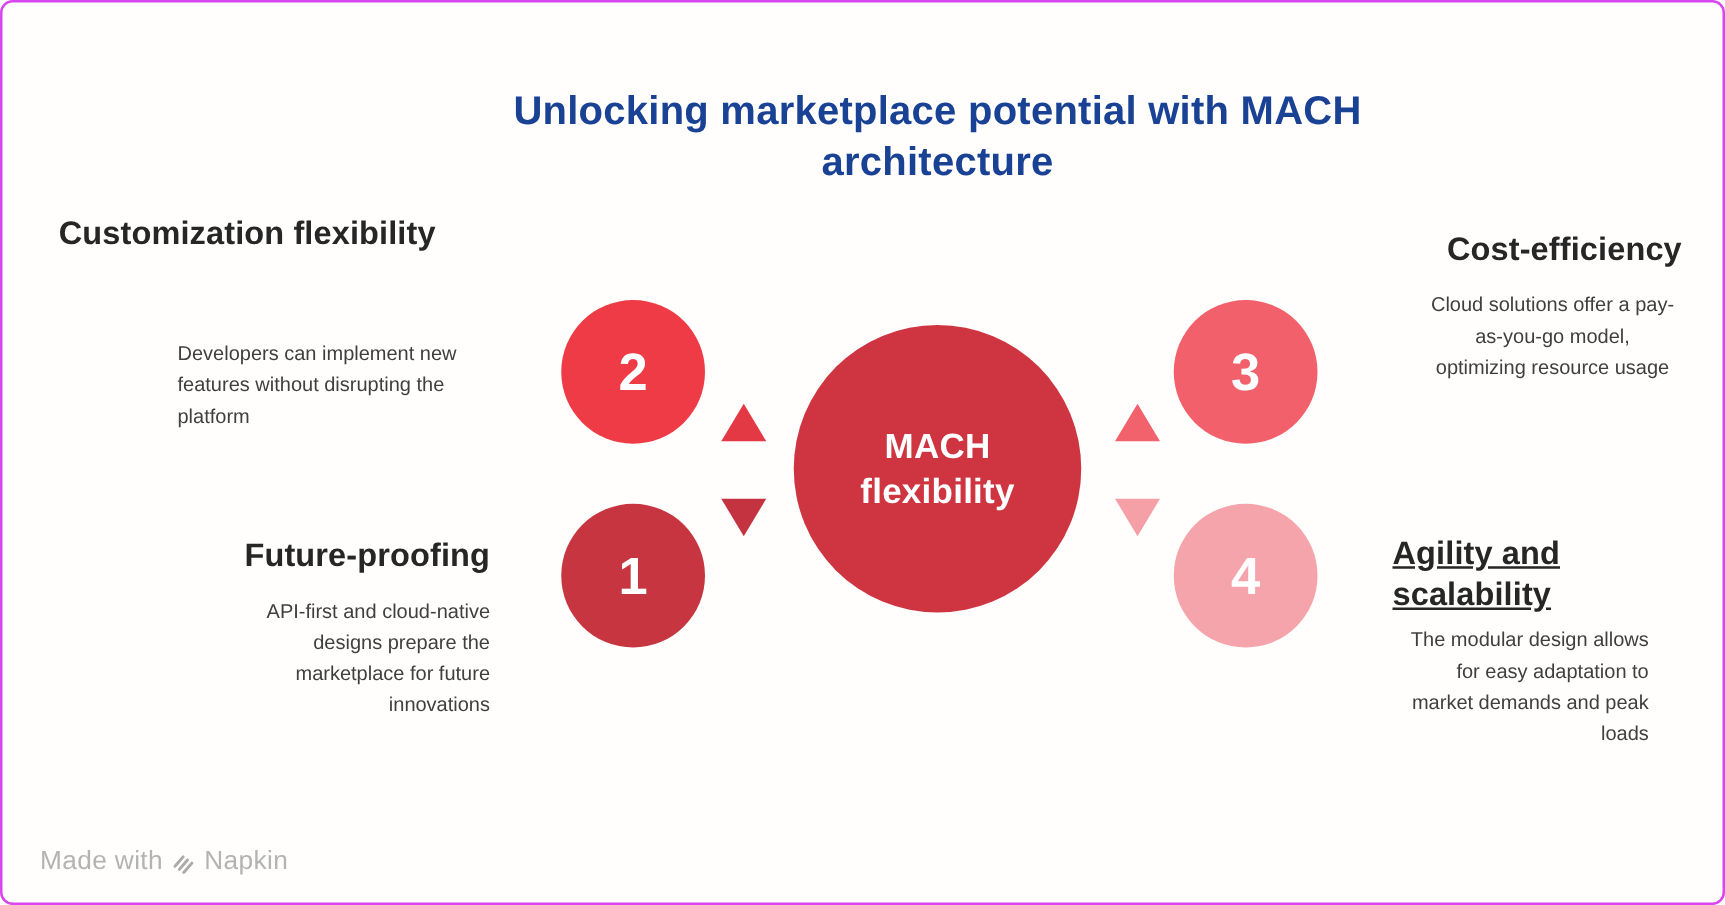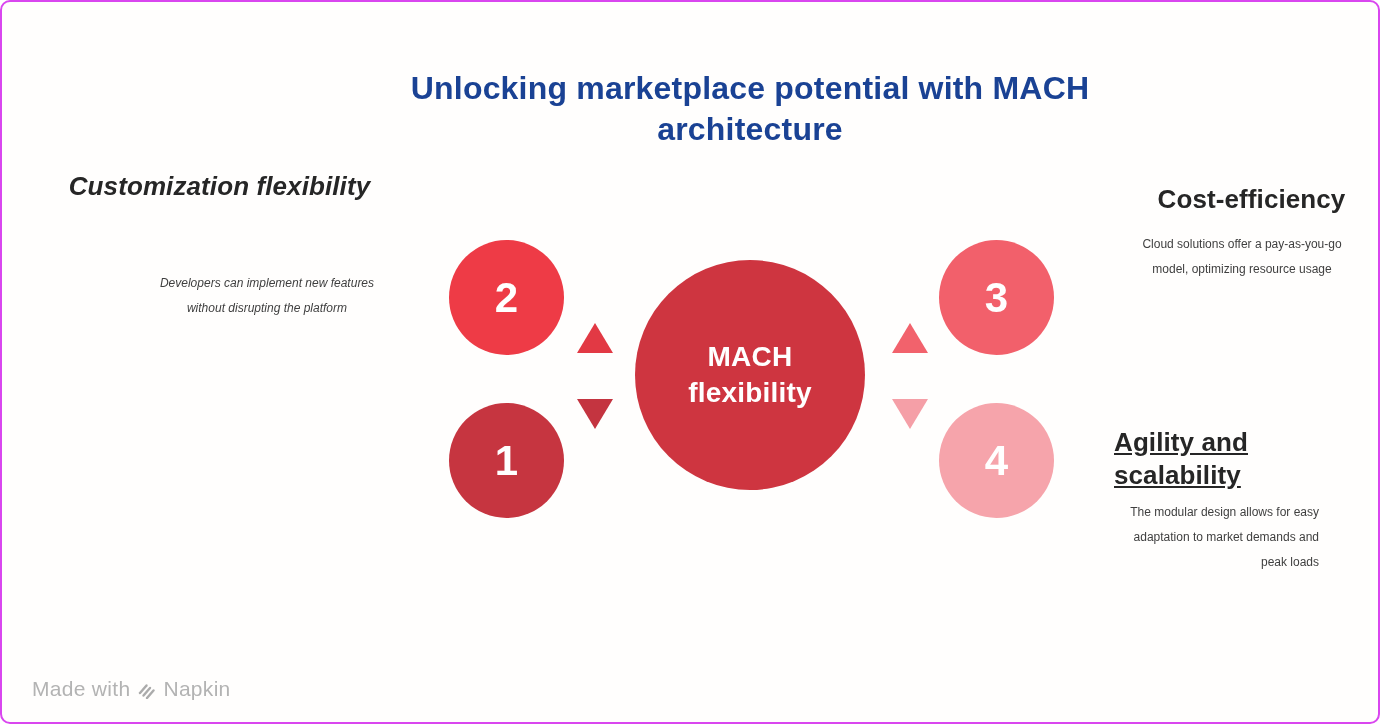--- a/index.html
+++ b/index.html
@@ -36,26 +36,26 @@
   .text-block h2 {
     margin: 0;
     font-size: 26px;
     line-height: 33px;
     font-weight: bold;
     color: #262626;
     letter-spacing: 0.1px;
   }
   .text-block p {
     margin: 0;
-    font-size: 12px;
+    font-size: 16px;
     line-height: 25px;
     color: #3f3f3f;
   }
 
-  .block-left-top   { left: 45px;  top: 168px; width: 345px; text-align: center; font-style: italic; }
+  .block-left-top   { left: 45px;  top: 168px; width: 345px; text-align: left; }
   .block-left-top p { margin-top: 68px; margin-left: 95px; }
 
   .block-left-bottom   { left: 45px; top: 426px; width: 345px; text-align: right; }
   .block-left-bottom p { margin-top: 16px; margin-left: 138px; }
 
   .block-right-top   { left: 1140px; top: 181px; width: 219px; text-align: center; }
   .block-right-top p { margin-top: 16px; width: 200px; }
 
   .block-right-bottom   { left: 1112px; top: 424px; width: 219px; text-align: left; }
   .block-right-bottom h2 { width: 185px; text-decoration: underline; }
@@ -122,20 +122,24 @@
 
 <div class="stage">
 
   <div class="abs title">Unlocking marketplace potential with MACH architecture</div>
 
   <div class="abs text-block block-left-top">
     <h2>Customization flexibility</h2>
     <p>Developers can implement new features without disrupting the platform</p>
   </div>
 
+  <div class="abs text-block block-left-bottom">
+    <h2>Future-proofing</h2>
+    <p>API-first and cloud-native designs prepare the marketplace for future innovations</p>
+  </div>
 
   <div class="abs text-block block-right-top">
     <h2>Cost-efficiency</h2>
     <p>Cloud solutions offer a pay-as-you-go model, optimizing resource usage</p>
   </div>
 
   <div class="abs text-block block-right-bottom">
     <h2>Agility and scalability</h2>
     <p>The modular design allows for easy adaptation to market demands and peak loads</p>
   </div>

